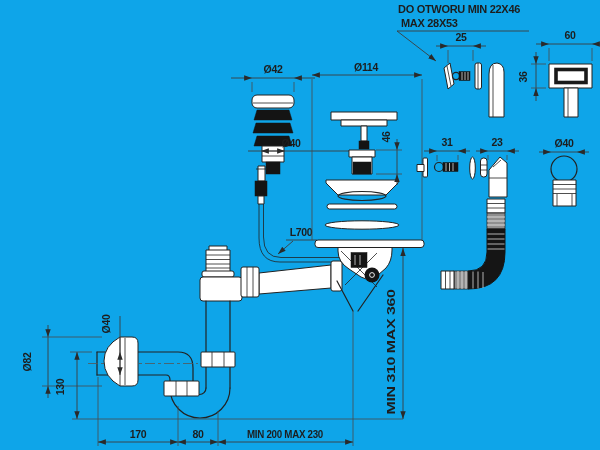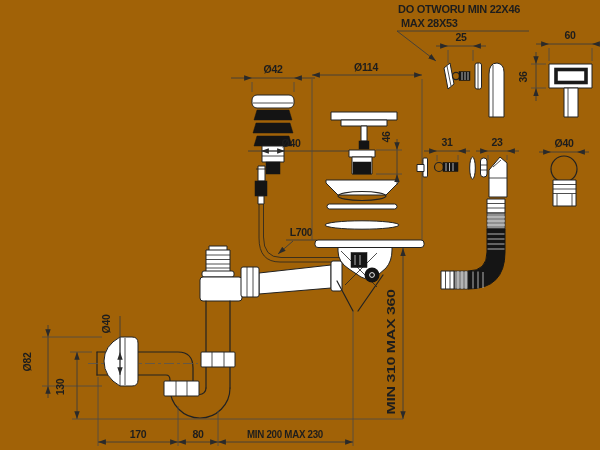--- a/index.html
+++ b/index.html
@@ -1,16 +1,16 @@
 <!DOCTYPE html>
 <html><head>
 <meta charset="utf-8">
 <style>
   html,body{margin:0;padding:0;background:#ffffff;}
-  .stage{position:relative;width:600px;height:450px;background:#a16207;overflow:hidden;}
+  .stage{position:relative;width:600px;height:450px;background:#0ea5e9;overflow:hidden;}
   svg{display:block;}
   .dim-text{font:bold 10.5px "Liberation Sans",sans-serif;fill:#1d1d1d;letter-spacing:-0.3px;}
   .note-text{font:bold 11px "Liberation Sans",sans-serif;fill:#1d1d1d;letter-spacing:-0.3px;}
   .part{stroke:#222222;stroke-width:1.2;fill:none;stroke-linejoin:round;stroke-linecap:round;}
   .part-f{stroke:#222222;stroke-width:1;fill:#ffffff;stroke-linejoin:round;}
   .dark{fill:#141414;stroke:#141414;stroke-width:0.5;}
   .dim{stroke:#3c3c3c;stroke-width:0.9;fill:none;}
   .ext{stroke:#4a4a4a;stroke-width:0.8;fill:none;}
   .thin{stroke:#222222;stroke-width:0.8;fill:none;}
   .wht{stroke:#ffffff;stroke-width:0.9;fill:none;opacity:0.75;}

